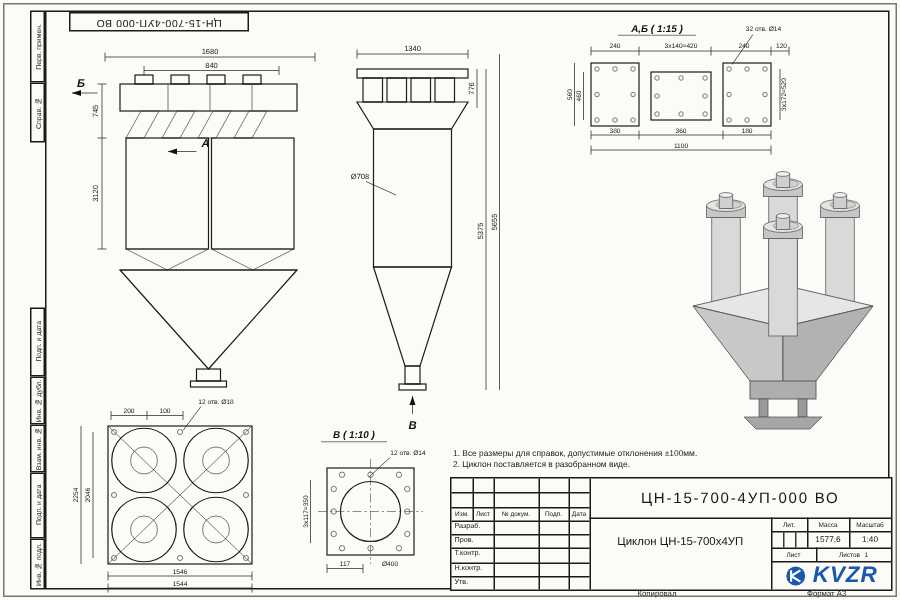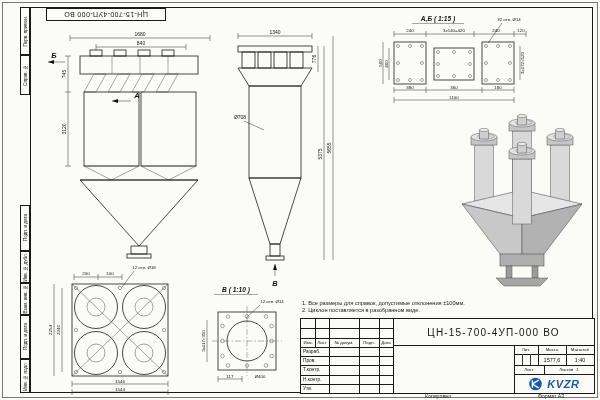--- a/index.html
+++ b/index.html
@@ -26,21 +26,21 @@
   .tb { position:absolute; left:300px; top:318px; width:293px; height:74px; border:1.6px solid #1a1a1a;
         box-sizing:content-box; background:#fbfbf8; }
   .hl { position:absolute; height:0; border-top:0.7px solid #1a1a1a; }
   .vl { position:absolute; width:0; border-left:0.7px solid #1a1a1a; }
   .vlt { position:absolute; width:0; border-left:0.45px solid #3a3a3a; }
   .cell { position:absolute; display:flex; align-items:center; justify-content:center; white-space:nowrap; }
   .f43 { font-size:4.3px; } .f48 { font-size:4.8px; } .f55 { font-size:5.5px; }
   .code { font-size:10px; letter-spacing:1.2px; }
   .docname { font-size:7.6px; }
   .role { justify-content:flex-start; padding-left:2px; box-sizing:border-box; }
-  .logo-text { color:#1a57b0; font-weight:800; font-style:italic; font-size:11px; letter-spacing:.6px; }
+  .logo-text { color:#1a57b0; font-weight:800; font-style:italic; font-size:15px; letter-spacing:.6px; }
   .footer-txt { position:absolute; font-size:5.2px; color:#222; }
 </style>
 </head>
 <body>
 
 <div class="sheet">
   <div class="outer-border"></div>
   <div class="frame"></div>
 
   <div class="mbox" style="top:7px;height:48px">
@@ -390,20 +390,21 @@
     <div class="cell f43" style="left:58px;top:18.5px;width:20px;height:9.25px">Подп.</div>
     <div class="cell f43" style="left:78px;top:18.5px;width:14px;height:9.25px">Дата</div>
 
     <div class="cell f48 role" style="left:0;top:27.75px;width:28px;height:9.25px">Разраб.</div>
     <div class="cell f48 role" style="left:0;top:37px;width:28px;height:9.25px">Пров.</div>
     <div class="cell f48 role" style="left:0;top:46.25px;width:28px;height:9.25px">Т.контр.</div>
     <div class="cell f48 role" style="left:0;top:55.5px;width:28px;height:9.25px">Н.контр.</div>
     <div class="cell f48 role" style="left:0;top:64.75px;width:28px;height:9.25px">Утв.</div>
 
     <div class="cell code" style="left:92px;top:0;width:201px;height:26px">ЦН-15-700-4УП-000 ВО</div>
+    <div class="cell docname" style="left:92px;top:26px;width:121px;height:30px">Циклон ЦН-15-700х4УП</div>
 
     <div class="cell f43" style="left:213px;top:26px;width:24px;height:9px">Лит.</div>
     <div class="cell f43" style="left:237px;top:26px;width:28px;height:9px">Масса</div>
     <div class="cell f43" style="left:265px;top:26px;width:28px;height:9px">Масштаб</div>
     <div class="cell f55" style="left:237px;top:35px;width:28px;height:11px">1577,6</div>
     <div class="cell f55" style="left:265px;top:35px;width:28px;height:11px">1:40</div>
 
     <div class="cell f43" style="left:213px;top:46px;width:30px;height:9px">Лист</div>
     <div class="cell f43" style="left:243px;top:46px;width:50px;height:9px;gap:3px">
       <span>Листов</span>

